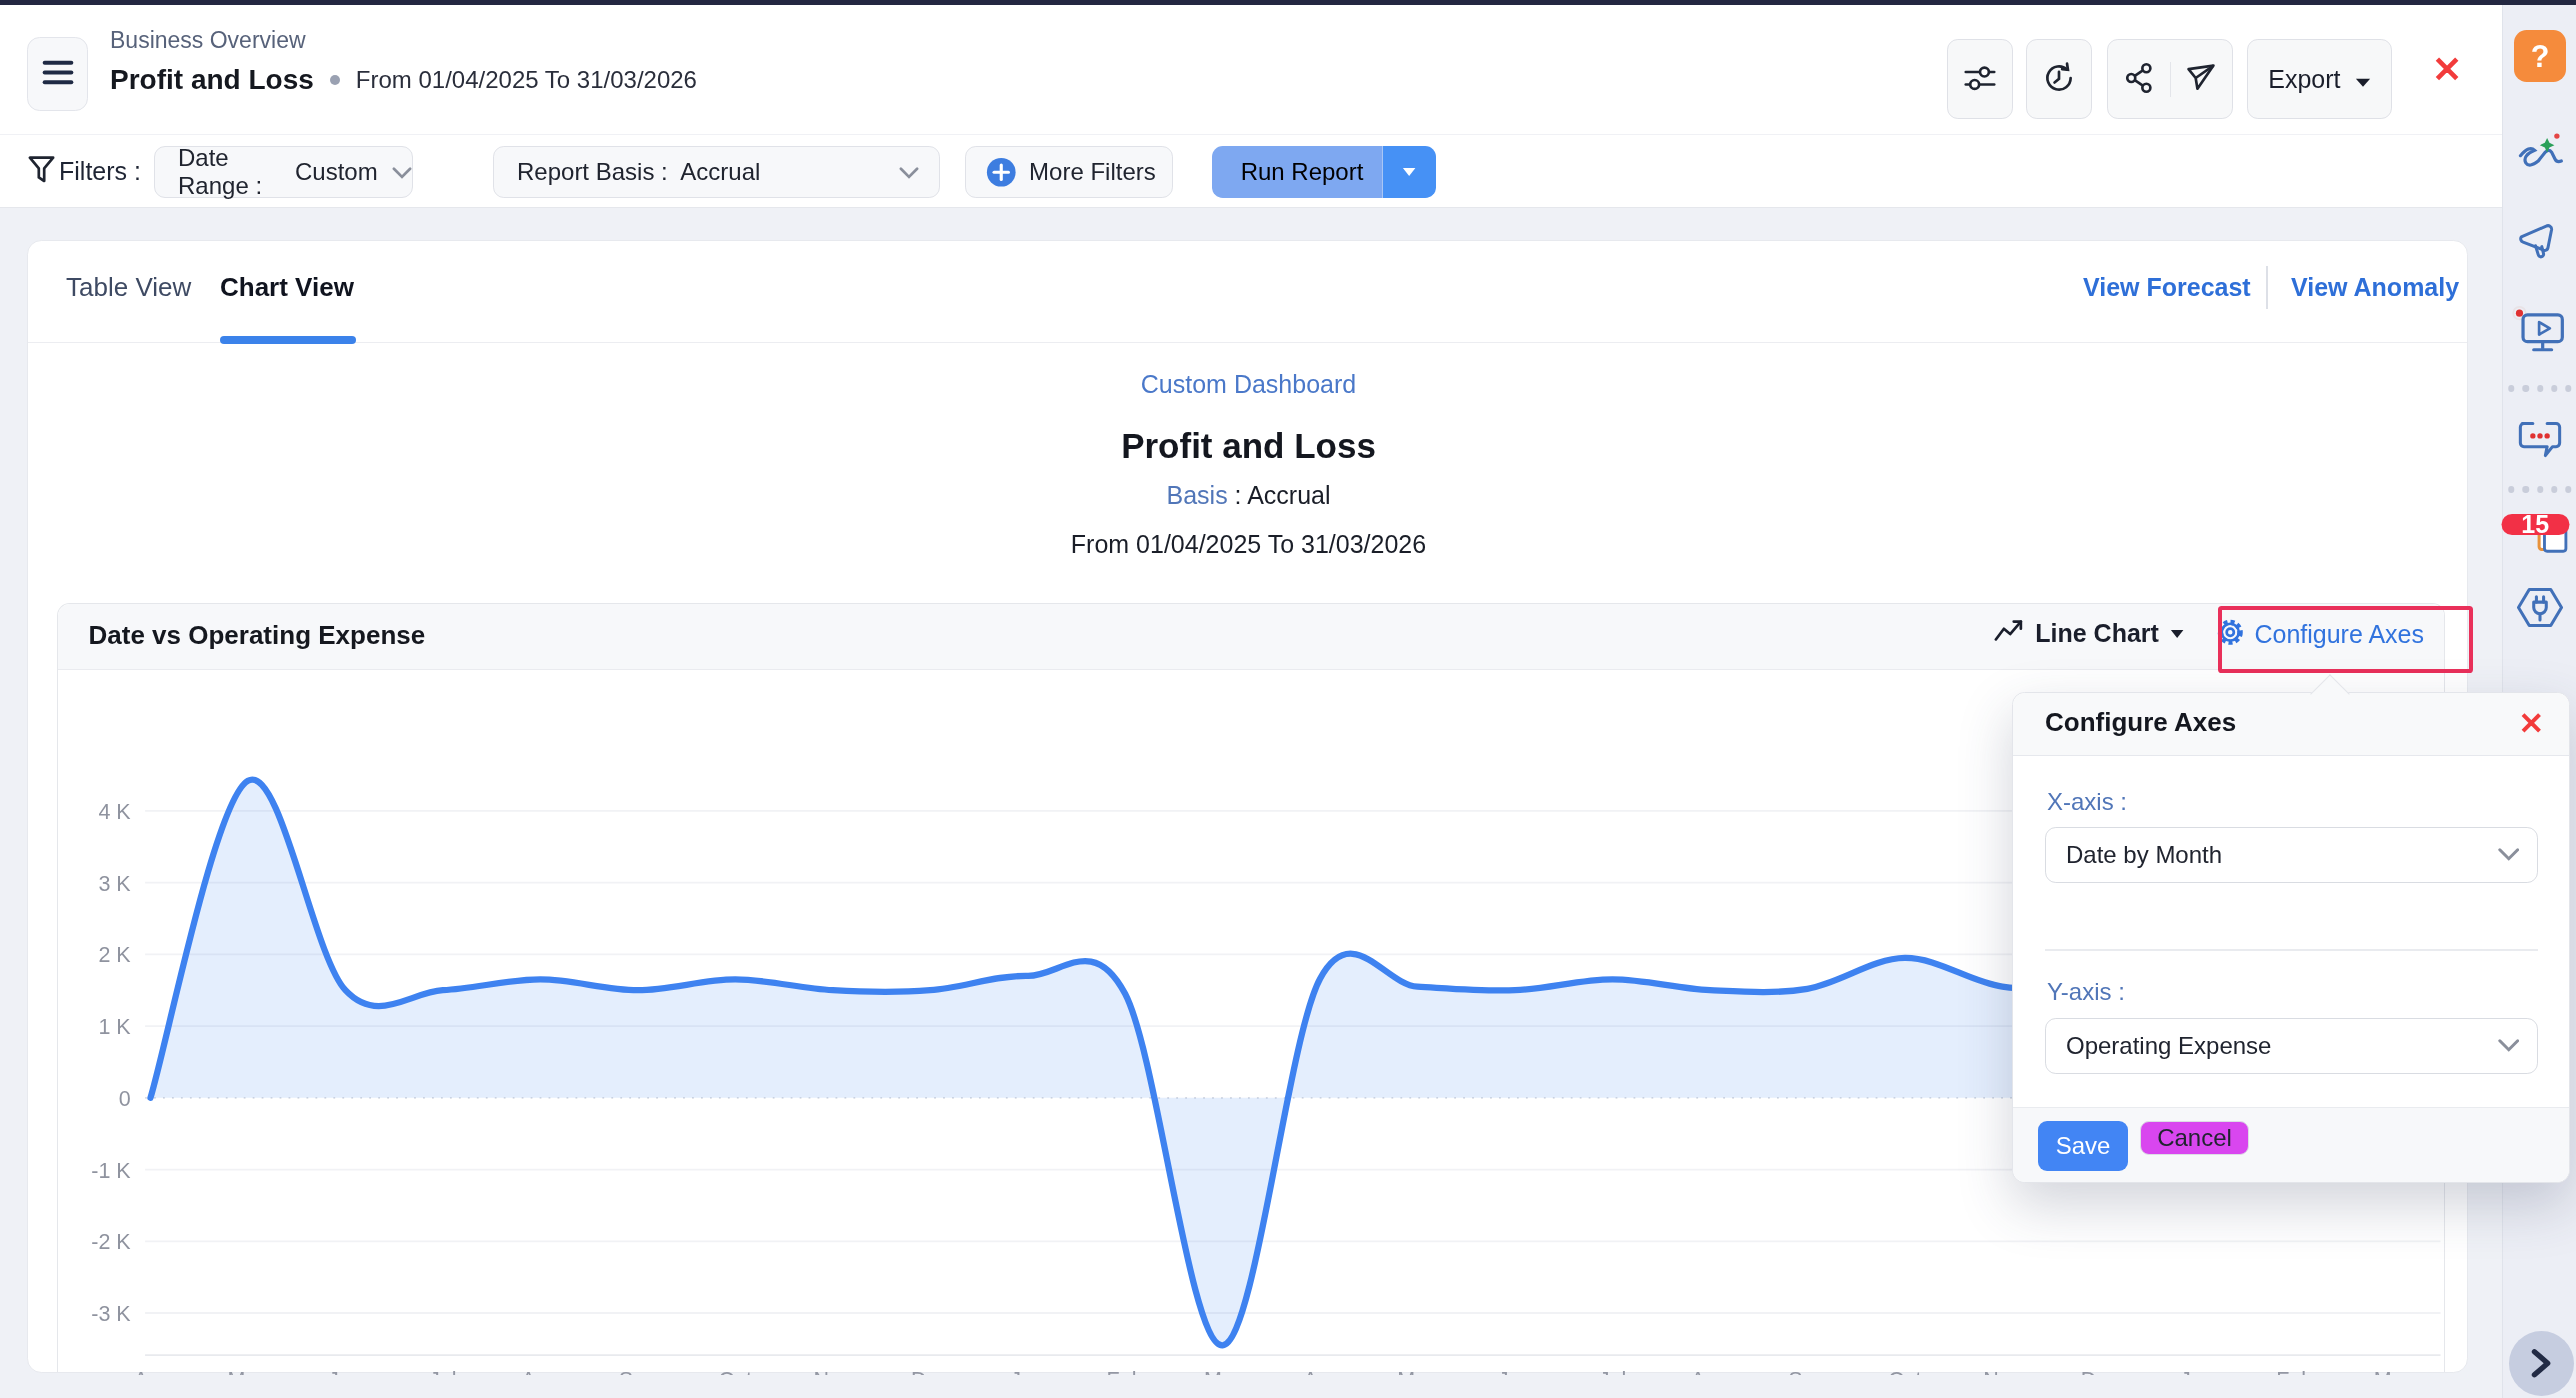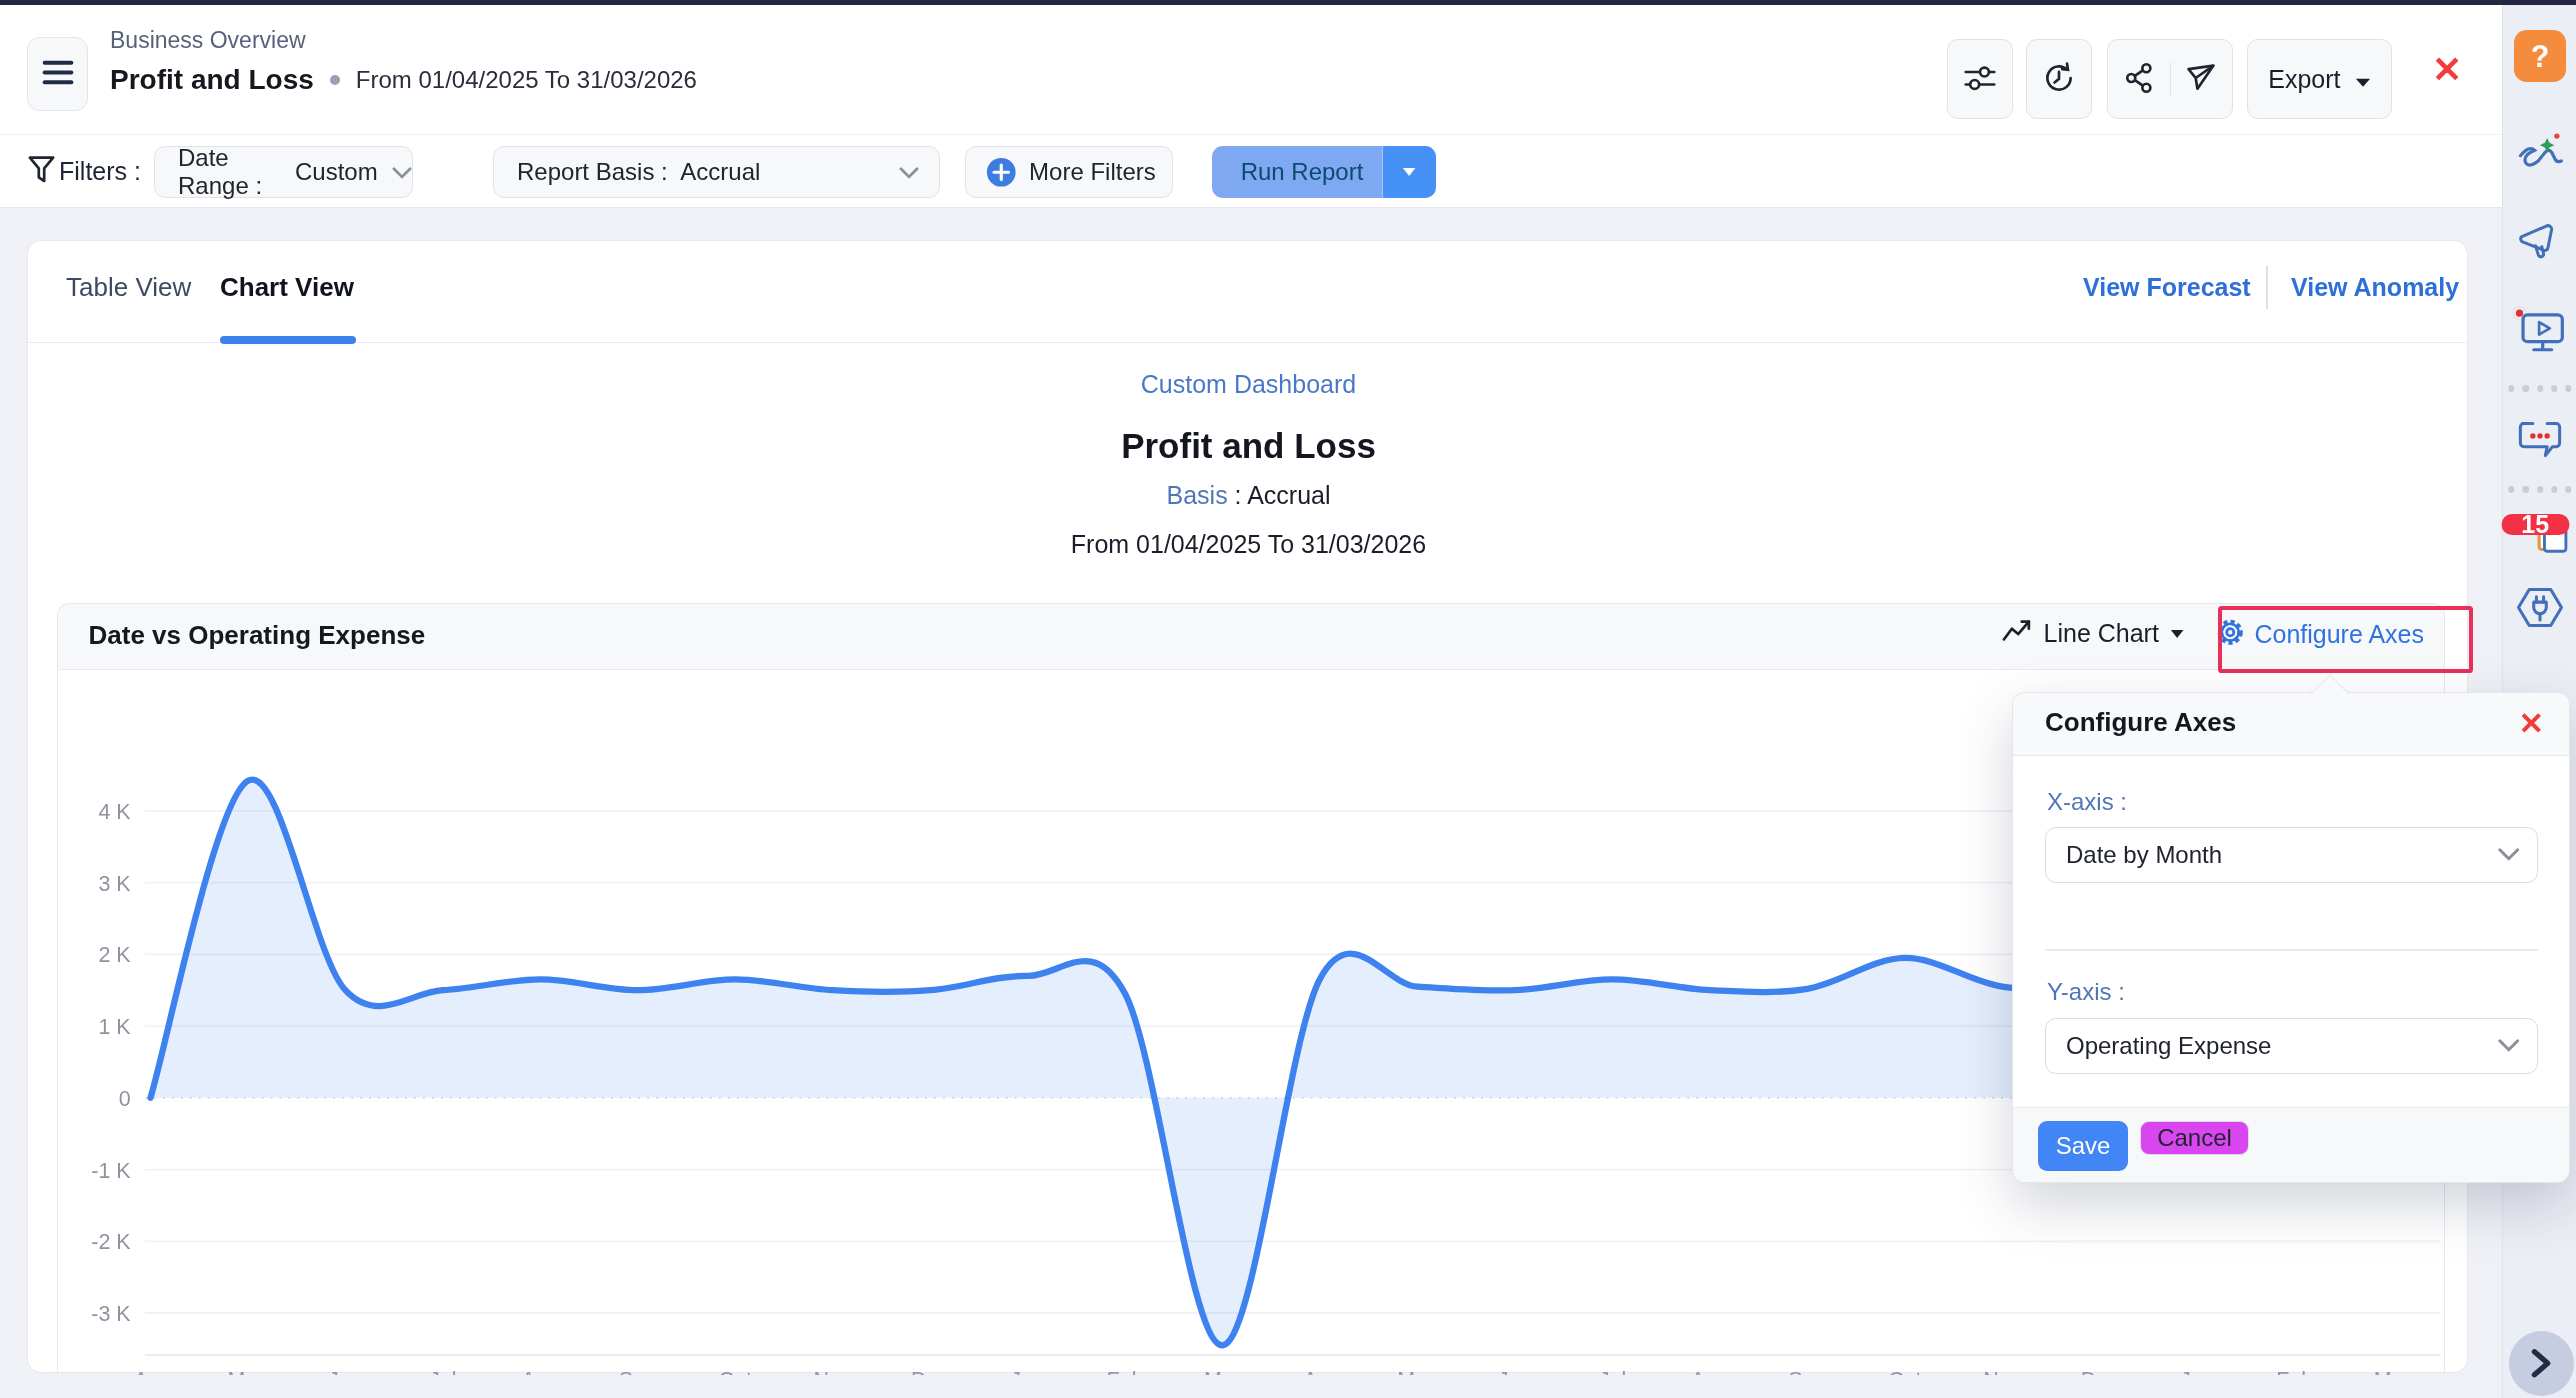--- a/index.html
+++ b/index.html
@@ -31,21 +31,21 @@
   #export-btn{left:2247px;width:145px;gap:14.3px;font-size:25px;color:#1A1E2B;}
   #close-x{left:2432px;top:47px;font-size:36px;color:#F23B3B;font-weight:bold;line-height:1;}
   
   #filterbar{left:0;top:134px;width:2502px;height:74px;background:#fff;border-top:1.8px solid #F0F1F5;
     border-bottom:1.8px solid #E5E7EC;box-sizing:border-box;}
   .fl-label{left:59px;top:21.5px;font-size:25px;color:#1E2433;}
   .pill{position:absolute;top:10.8px;height:52px;background:#F7F8FA;border:1.8px solid #E0E2E8;border-radius:10.8px;
     display:flex;align-items:center;box-sizing:border-box;font-size:24px;color:#20242F;}
   .chev{display:inline-block;}
   #run-report{left:1212px;top:10.8px;width:224px;height:52px;border-radius:10.8px;overflow:hidden;display:flex;}
-  #run-main{width:169px;background:#7EA8F1;color:#0c4a6e;font-size:24px;display:flex;align-items:center;justify-content:center;padding-left:10px;}
+  #run-main{width:169px;background:#7EA8F1;color:#000000;font-size:24px;display:flex;align-items:center;justify-content:center;padding-left:10px;}
   #run-caret{width:56px;background:#4691F5;display:flex;align-items:center;justify-content:center;border-left:1.8px solid #A9C6F5;}
   
   #card{left:27px;top:240px;width:2441px;height:1133px;background:#fff;border:1.8px solid #E7E9EE;
     border-radius:14.3px;box-sizing:border-box;}
   #tabsrow{position:absolute;left:0;top:0;width:100%;height:102px;border-bottom:1.8px solid #ECEDF1;box-sizing:border-box;}
   .tab{position:absolute;top:30.5px;font-size:26px;}
   #tab-table{left:38px;color:#3E4A63;}
   #tab-chart{left:192px;color:#10141F;font-weight:bold;}
   #tab-underline{position:absolute;left:192px;top:95px;width:136px;height:8px;background:#3B82EA;border-radius:4.5px;}
   .toplink{position:absolute;top:32px;font-size:25px;font-weight:600;color:#2E6FD8;}
@@ -57,21 +57,21 @@
   #basis-line{top:240px;font-size:25px;color:#1A1E28;}
   #basis-line .bl{color:#5176B8;}
   #period-line{top:289px;font-size:25px;color:#1A1E28;}
   
   #panel{position:absolute;left:29px;top:362px;width:2388px;height:769px;border:1.8px solid #E5E7EB;
     border-bottom:none;border-radius:12.6px 12.6px 0 0;box-sizing:border-box;background:#fff;}
   #panel-head{position:absolute;left:0;top:0;width:100%;height:66px;background:#F7F8FA;
     border-bottom:1.8px solid #EAEBEF;border-radius:12.6px 12.6px 0 0;box-sizing:border-box;}
   #panel-title{position:absolute;left:30.5px;top:16px;font-size:26px;font-weight:bold;color:#15181F;}
   #linechart-ctl{position:absolute;right:260px;top:14.3px;display:flex;align-items:center;gap:10.8px;
-    font-size:25px;font-weight:400;color:#1A1E2B;}
+    font-size:25px;font-weight:700;color:#1A1E2B;}
   #cfg-btn{position:absolute;right:20px;top:12.6px;display:flex;align-items:center;gap:9px;
     font-size:25px;color:#3173DE;}
   #redbox{left:2191px;top:366px;width:247px;height:59px;border:4.5px solid #E9305A;border-radius:3.6px;z-index:30;}
   
   #chart-svg{position:absolute;left:0.9px;top:66px;}
   
   #popup{left:2012px;top:692px;width:558px;height:491px;background:#fff;border:1.8px solid #E3E5EA;
     border-radius:12.6px;box-sizing:border-box;box-shadow:0 21.5px 54px rgba(50,60,90,.22);z-index:40;}
   #popup-caret{left:2316px;top:680px;width:27px;height:27px;background:#F8F9FA;z-index:41;
     border-left:1.8px solid #E3E5EA;border-top:1.8px solid #E3E5EA;transform:rotate(45deg);}

